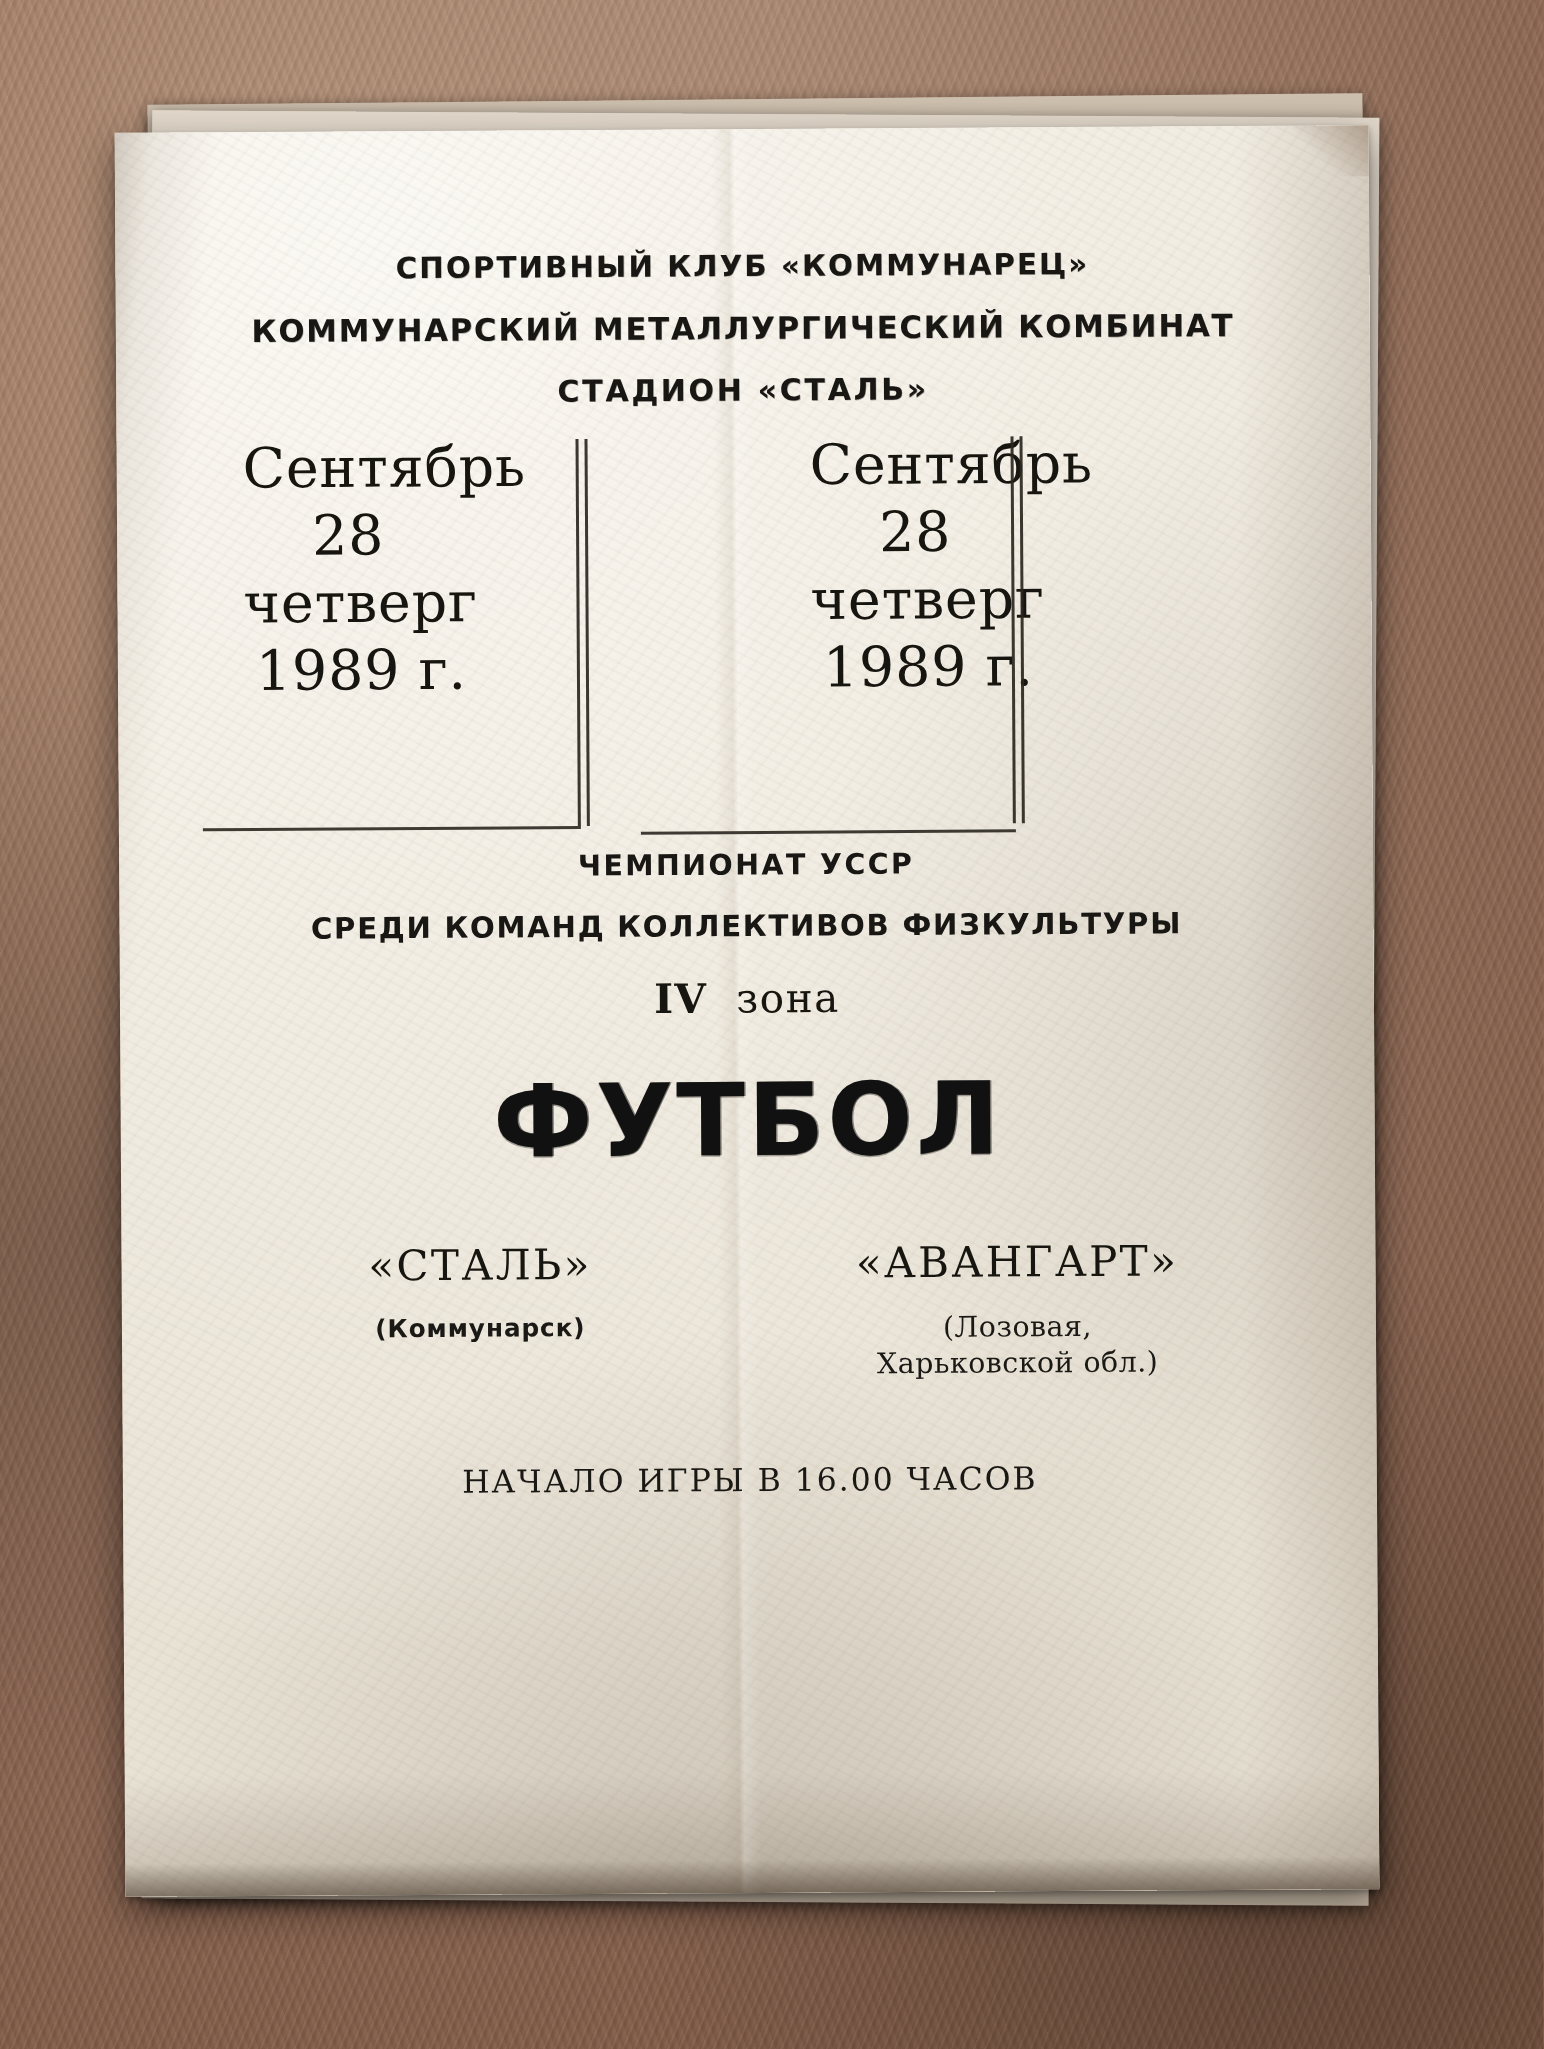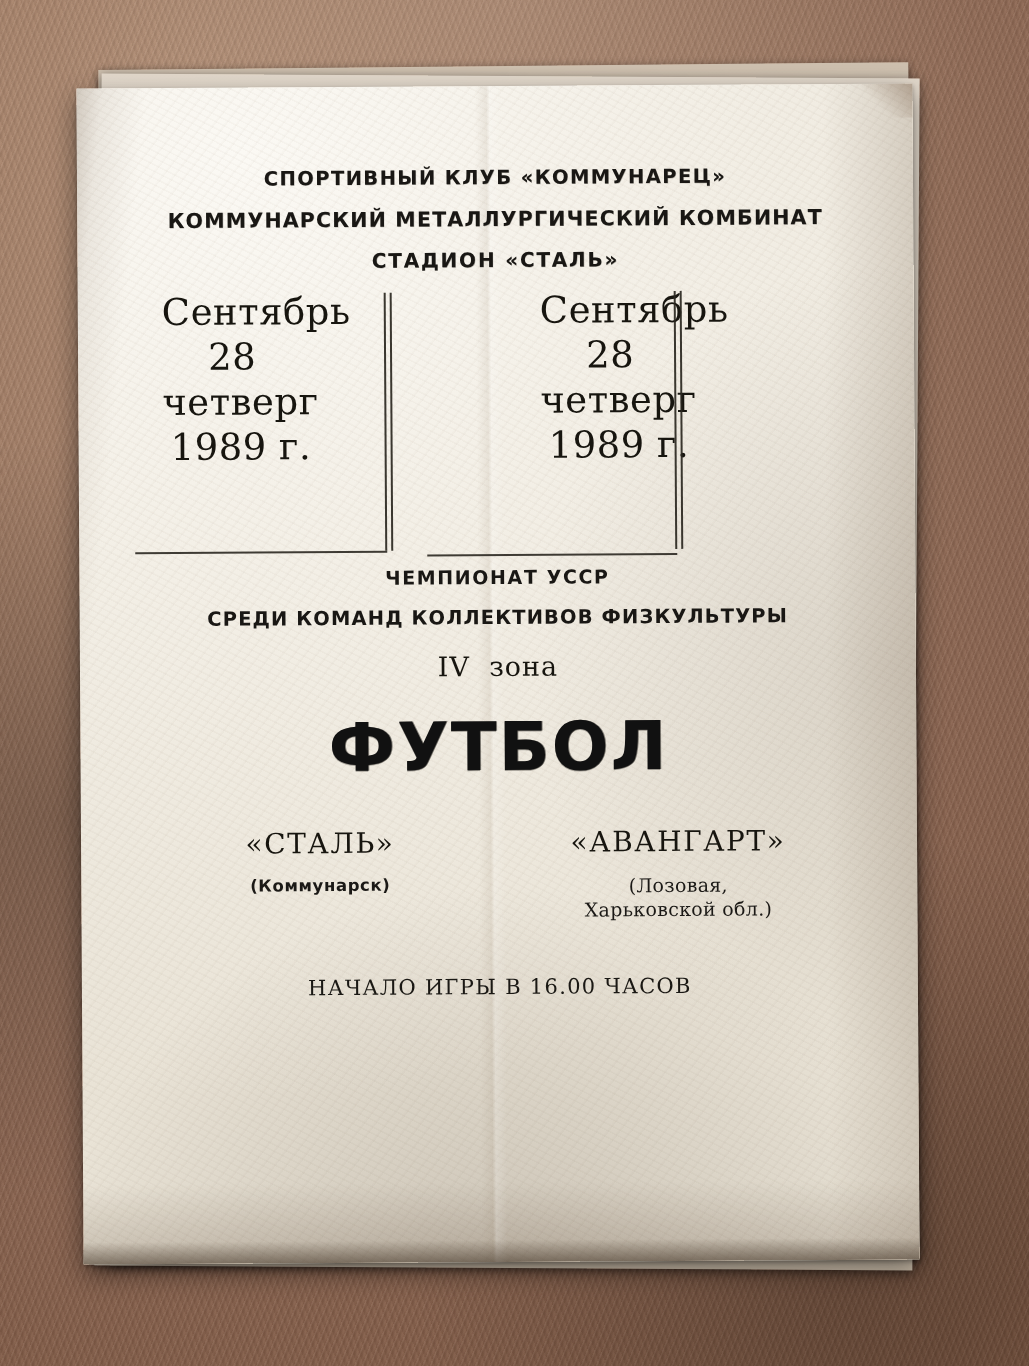--- a/index.html
+++ b/index.html
@@ -175,21 +175,21 @@
     color: #191714;
   }
   .champ.l2 { font-size: 19.5px; letter-spacing: 1.1px; margin-bottom: 22px; }
   .zone {
     font-family: "DejaVu Serif", serif;
     font-size: 27px;
     letter-spacing: 1px;
     margin: 0 0 26px 0;
     color: #17150f;
   }
-  .zone .num { font-weight: 400; }
+  .zone .num { font-weight: 700; }
 
   .futbol {
     font-family: "DejaVu Sans", sans-serif;
     font-weight: 700;
     font-size: 67px;
     letter-spacing: 2px;
     margin: 0 0 40px 0;
     color: #111;
     text-shadow: 1px 0 0 rgba(20,18,14,0.5), 0 1px 0 rgba(20,18,14,0.35);
   }

